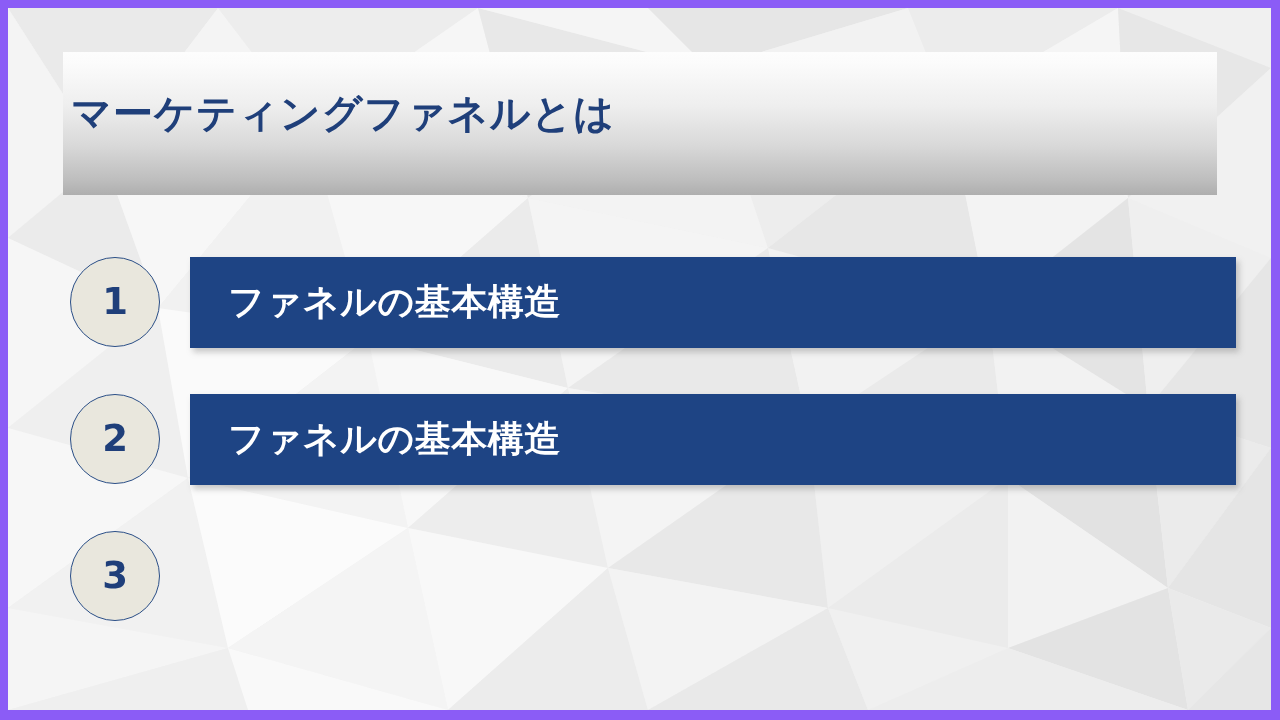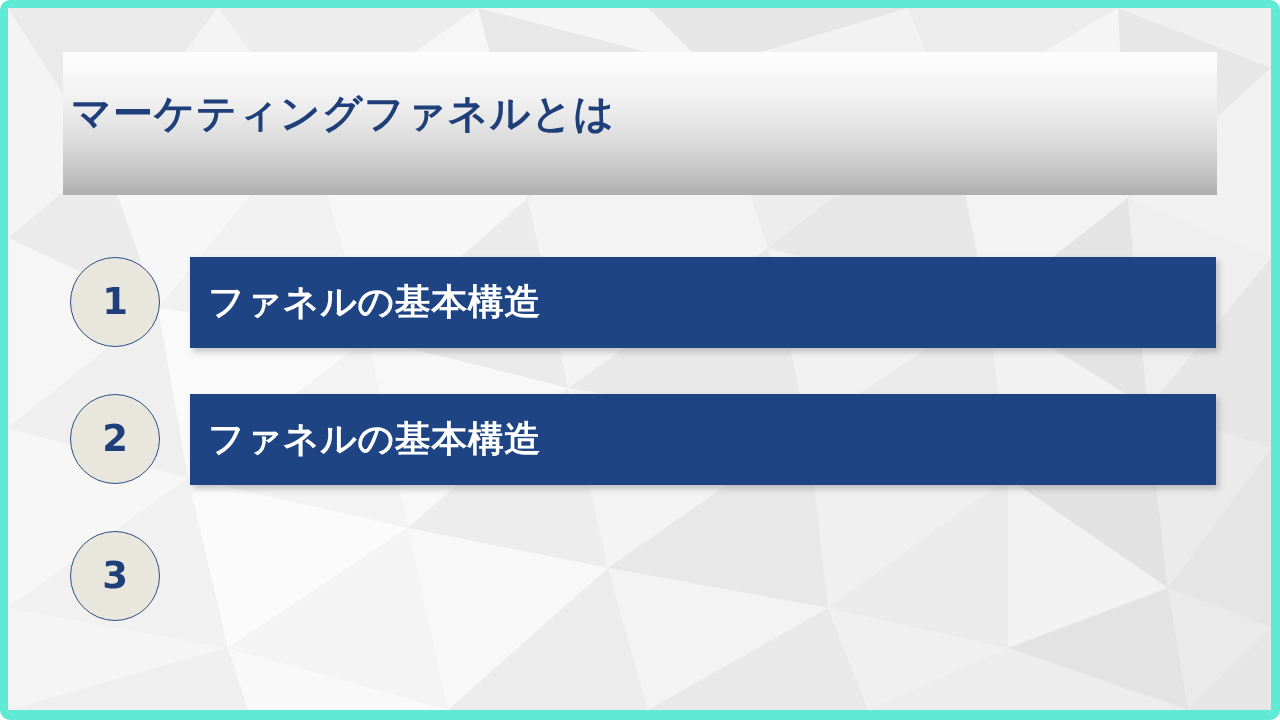--- a/index.html
+++ b/index.html
@@ -3,23 +3,22 @@
 <meta charset="utf-8">
 <style>
   html,body{margin:0;padding:0;}
   body{
     width:1280px;height:720px;overflow:hidden;
     font-family:"Liberation Sans","DejaVu Sans",sans-serif;
     background:#ffffff;
   }
   #slide{
     position:relative;width:1280px;height:720px;
-    background:#5eead4;
+    background:#8b5cf6;
     box-sizing:border-box;
-    border-radius:10px;
   }
   
   #canvas{
     position:absolute;left:8px;top:8px;right:9px;bottom:10px;
     width:1263px;height:702px;
     background:#f2f2f2;
     overflow:hidden;
   }
   #poly{position:absolute;left:0;top:0;width:1263px;height:702px;}
 
@@ -52,21 +51,21 @@
   .num-circle span{
     font-size:37px;font-weight:bold;color:#1f3f7a;line-height:1;
     font-family:"DejaVu Sans","Liberation Sans",sans-serif;
     position:relative;top:-1px;
   }
 
   .bar{
     position:absolute;left:182px;top:0px;width:1026px;height:91px;
     background:#1e4484;
     box-shadow:3px 4px 6px rgba(120,120,120,0.40);
-    display:flex;align-items:center;
+    display:flex;align-items:center;padding-left:20px;
   }
   .bar-label{
     color:#ffffff;font-size:36px;font-weight:bold;
     margin-left:18px;white-space:nowrap;letter-spacing:0.5px;
     font-family:"DejaVu Sans","Liberation Sans",sans-serif;
   }
 </style>
 </head>
 <body>
 

